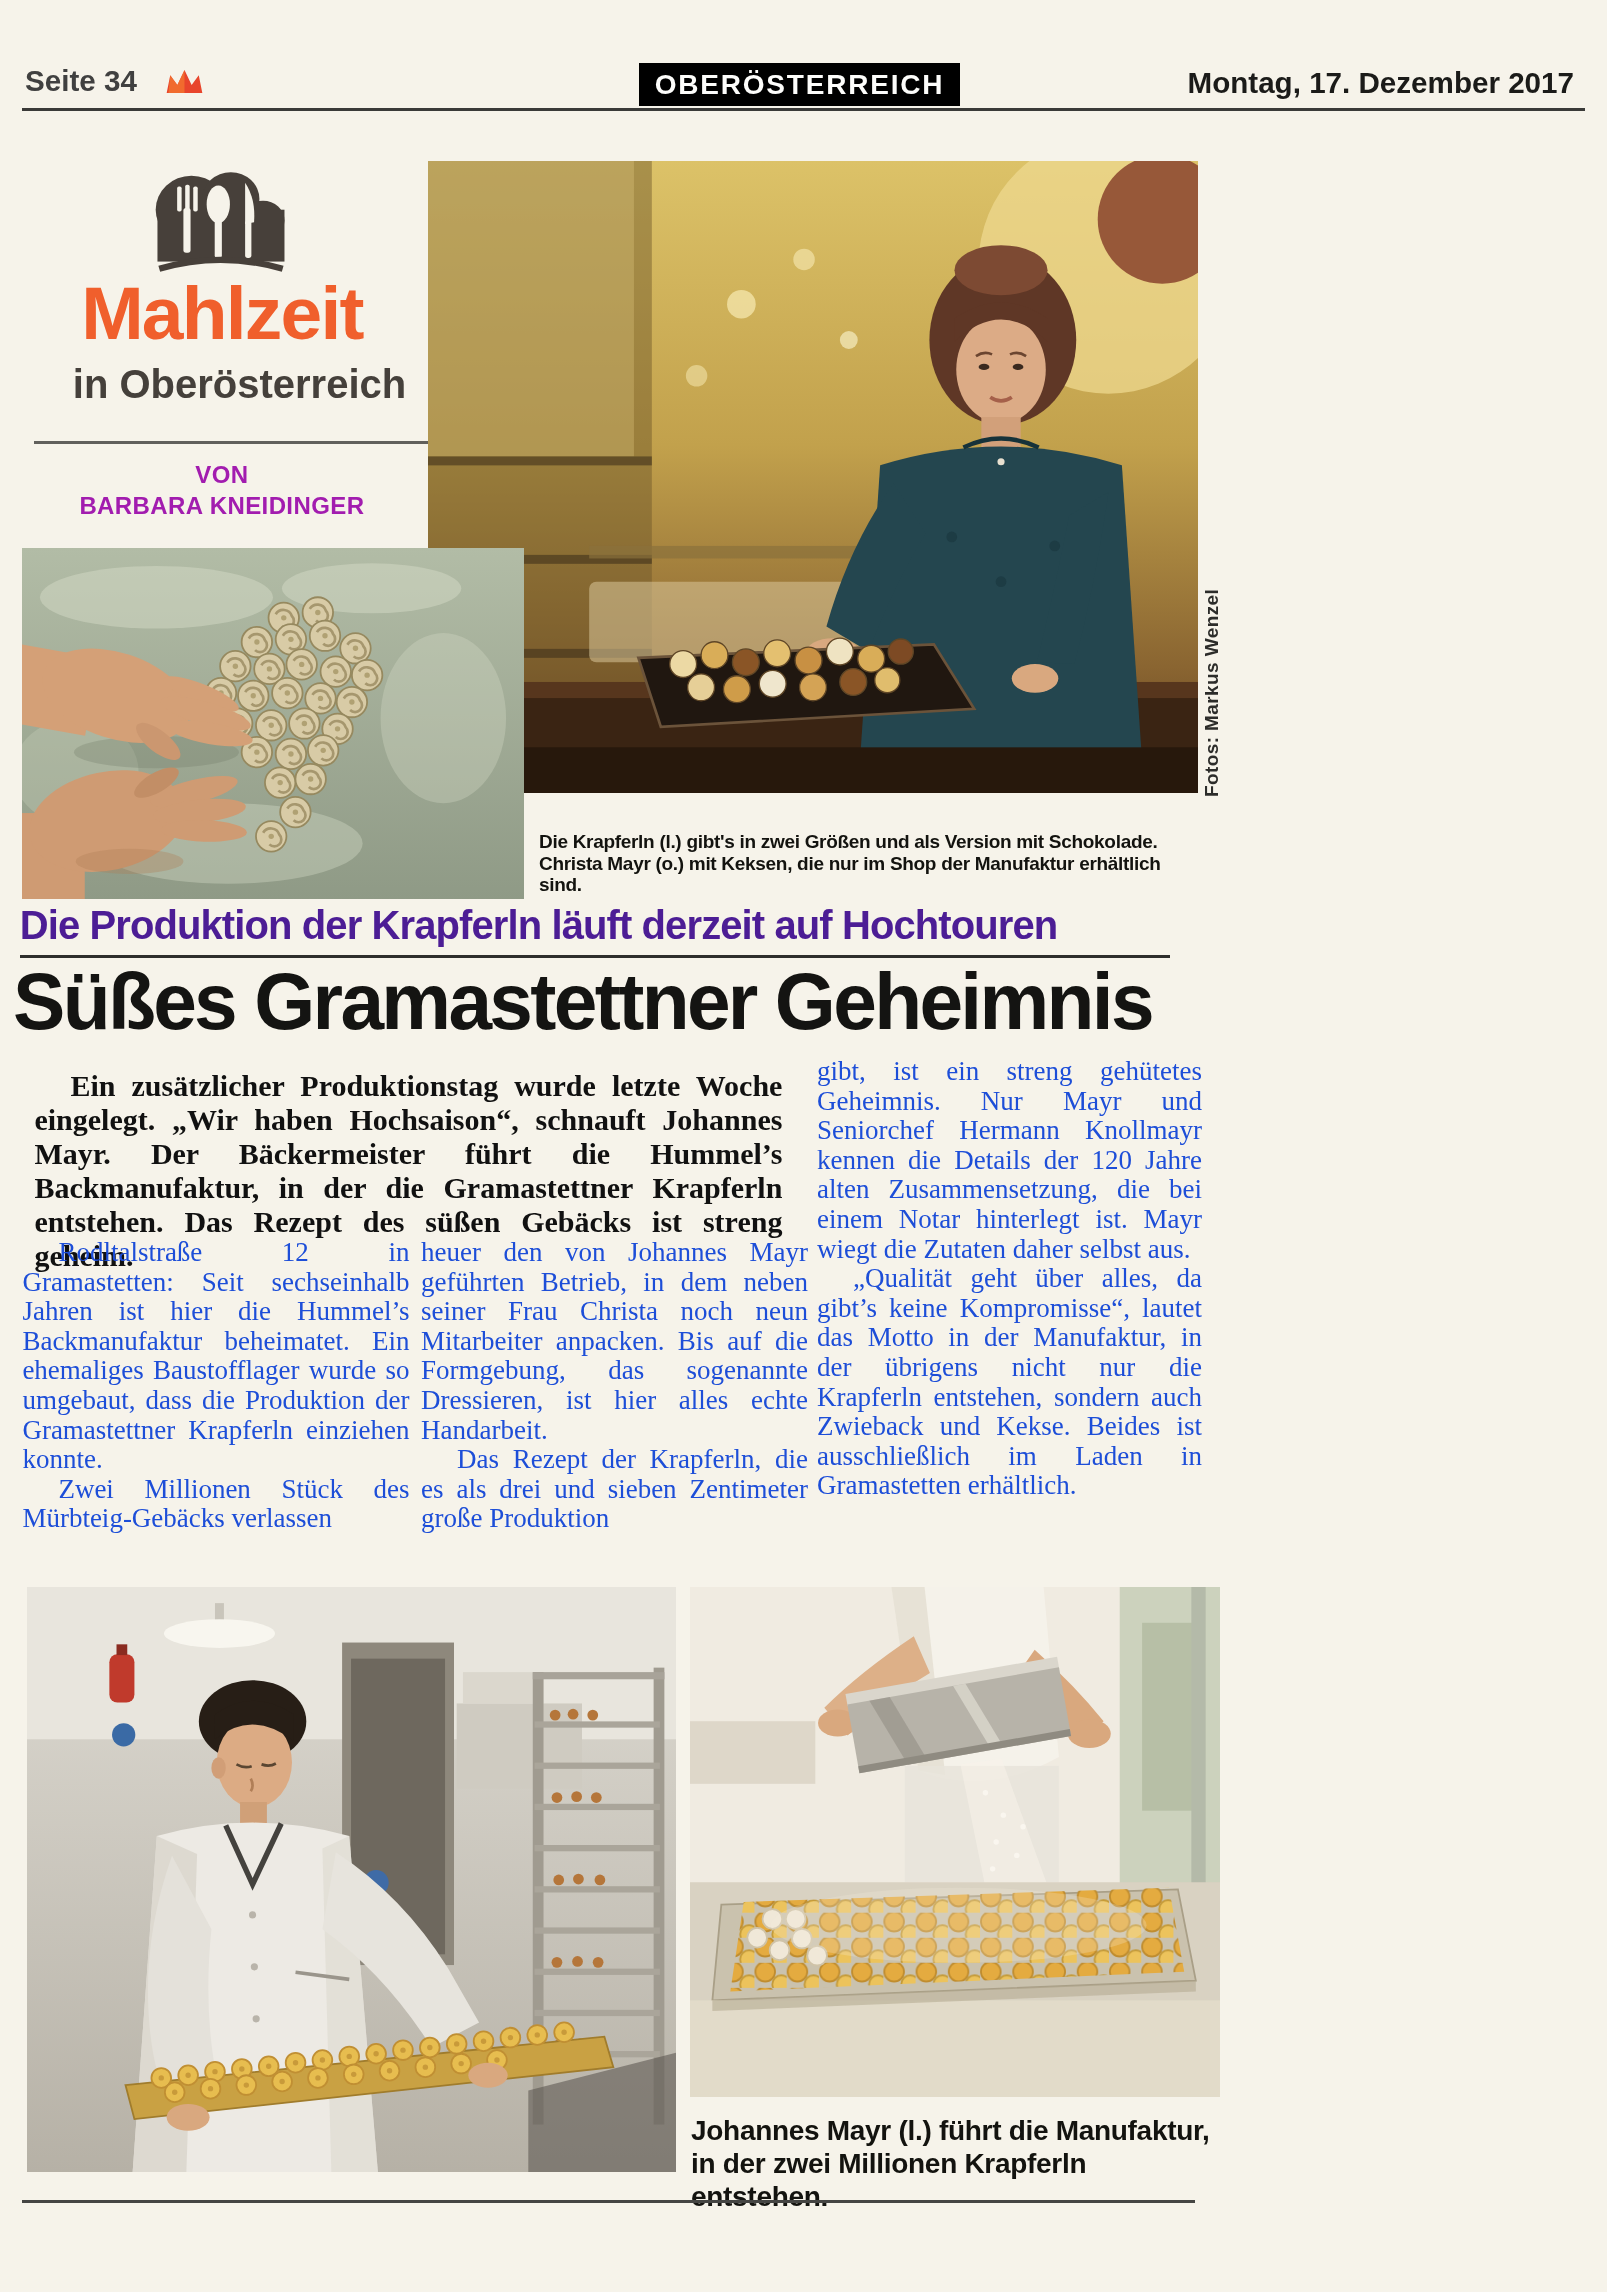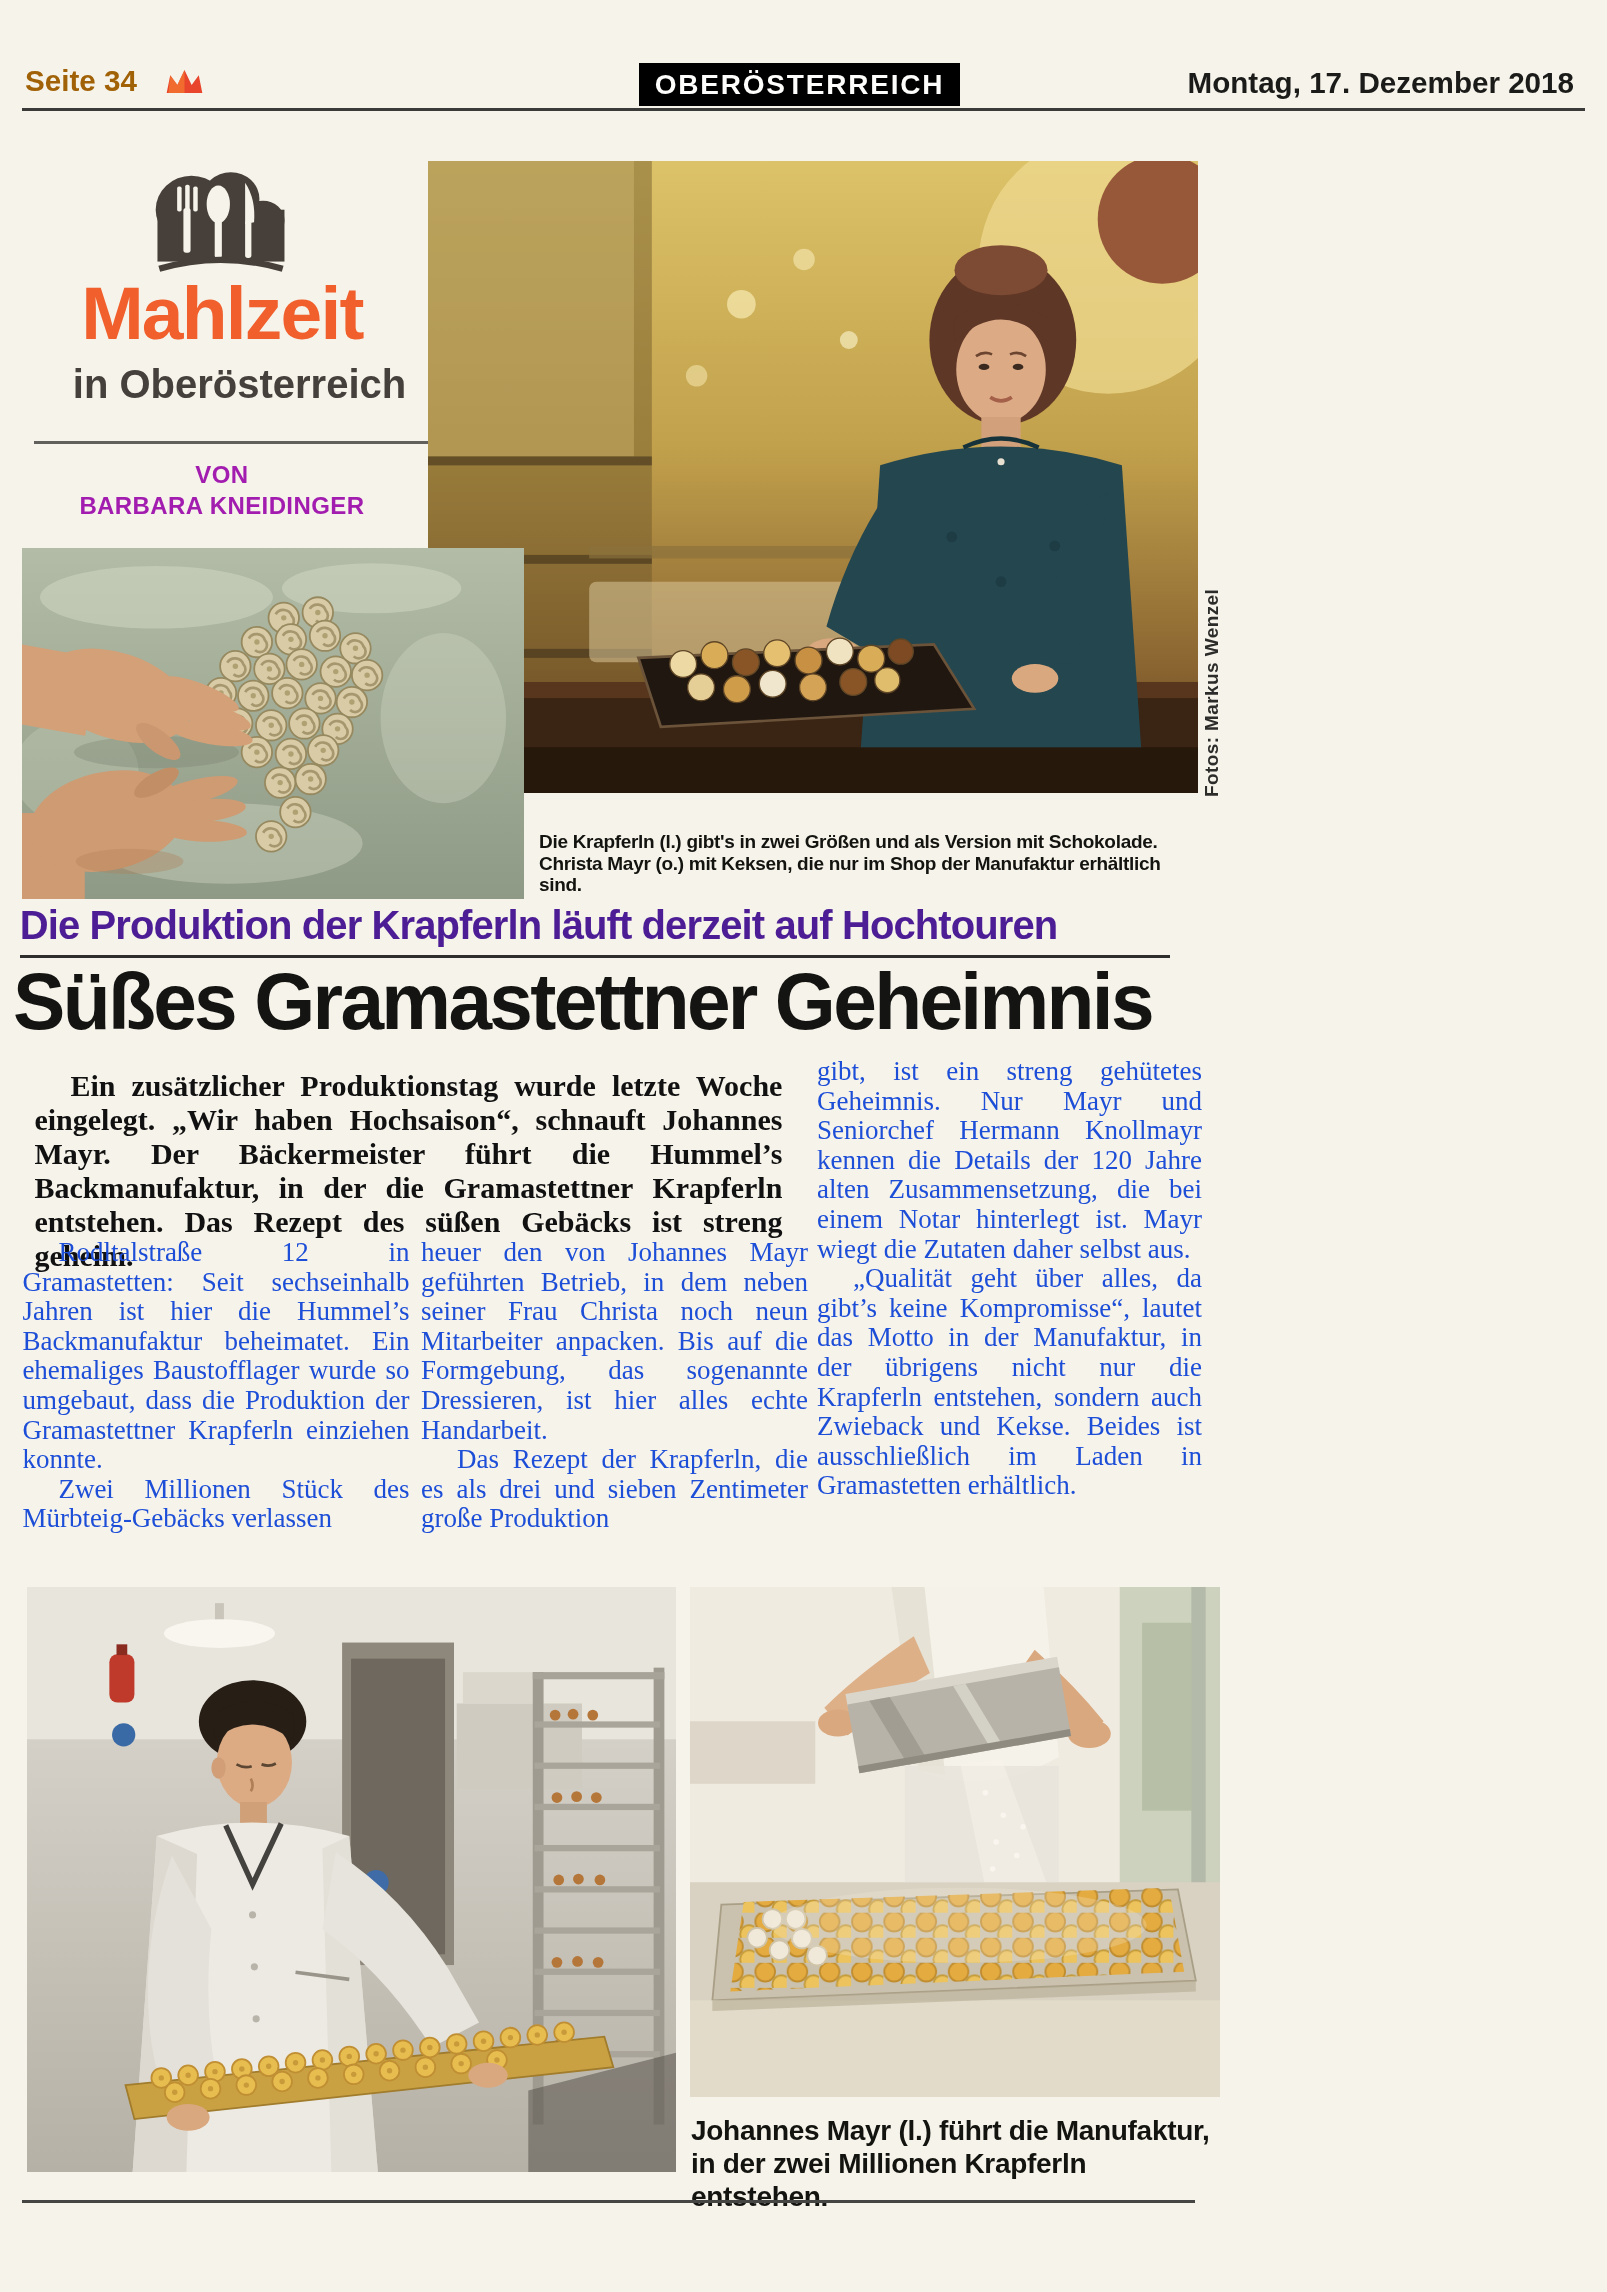--- a/index.html
+++ b/index.html
@@ -3,21 +3,21 @@
 <meta charset="utf-8">
 <style>
   html,body{margin:0;padding:0;}
   body{
     width:1608px;height:2293px;position:relative;overflow:hidden;
     background:#f6f3ea;
     font-family:"Liberation Sans",sans-serif;color:#161614;
   }
   .abs{position:absolute;}
   
-  .hdr-left{left:25px;top:64px;font-size:29.6px;font-weight:bold;color:#a16207;display:flex;align-items:center;gap:27px;}
+  .hdr-left{left:25px;top:64px;font-size:29.6px;font-weight:bold;color:#404040;display:flex;align-items:center;gap:27px;}
   .hdr-banner{left:639px;top:63px;width:321px;height:43px;background:#000000;color:#fdfdfb;
     display:flex;align-items:center;justify-content:center;font-size:28px;font-weight:bold;letter-spacing:1.8px;}
   .hdr-date{right:34px;top:66px;font-size:29.6px;font-weight:bold;color:#1b1b19;}
   .rule{background:#3a3a38;height:2.7px;}
   .hdr-rule{left:22.4px;top:108px;width:1563px;}
   
   .logo-icon{left:136px;top:163px;width:161px;height:139px;}
   .logo-title{left:22.4px;top:276px;width:399px;text-align:center;font-size:75px;font-weight:bold;
     color:#f05f2c;letter-spacing:-1.8px;line-height:1;}
   .logo-sub{left:40px;top:362px;width:399px;text-align:center;font-size:40px;font-weight:bold;color:#45403b;line-height:1.1;}
@@ -58,21 +58,21 @@
 <div class="abs hdr-left">
   <span>Seite 34</span>
   <svg width="41" height="29" viewBox="0 0 46 32">
     <path d="M3,29 L7,9 L15,20 L23,3 L31,20 L39,9 L43,29 Z" fill="#e8452c"></path>
     <path d="M7,9 L15,20 L23,3 L23,29 L5,29 Z" fill="#f2742f" opacity=".8"></path>
   </svg>
 </div>
 <div class="abs hdr-banner">
   <span>OBERÖSTERREICH</span>
 </div>
-<div class="abs hdr-date">Montag, 17. Dezember 2018</div>
+<div class="abs hdr-date">Montag, 17. Dezember 2017</div>
 <div class="abs rule hdr-rule"></div>
 
 <div class="abs logo-icon">
   <svg viewBox="0 0 180 155" width="161" height="139">
     <ellipse cx="62" cy="52" rx="40" ry="38" fill="#47403a"></ellipse>
     <ellipse cx="106" cy="40" rx="32" ry="30" fill="#47403a"></ellipse>
     <ellipse cx="142" cy="64" rx="24" ry="22" fill="#47403a"></ellipse>
     <rect x="24" y="52" width="142" height="58" fill="#47403a"></rect>
 
     <g fill="#f6f3ea">

